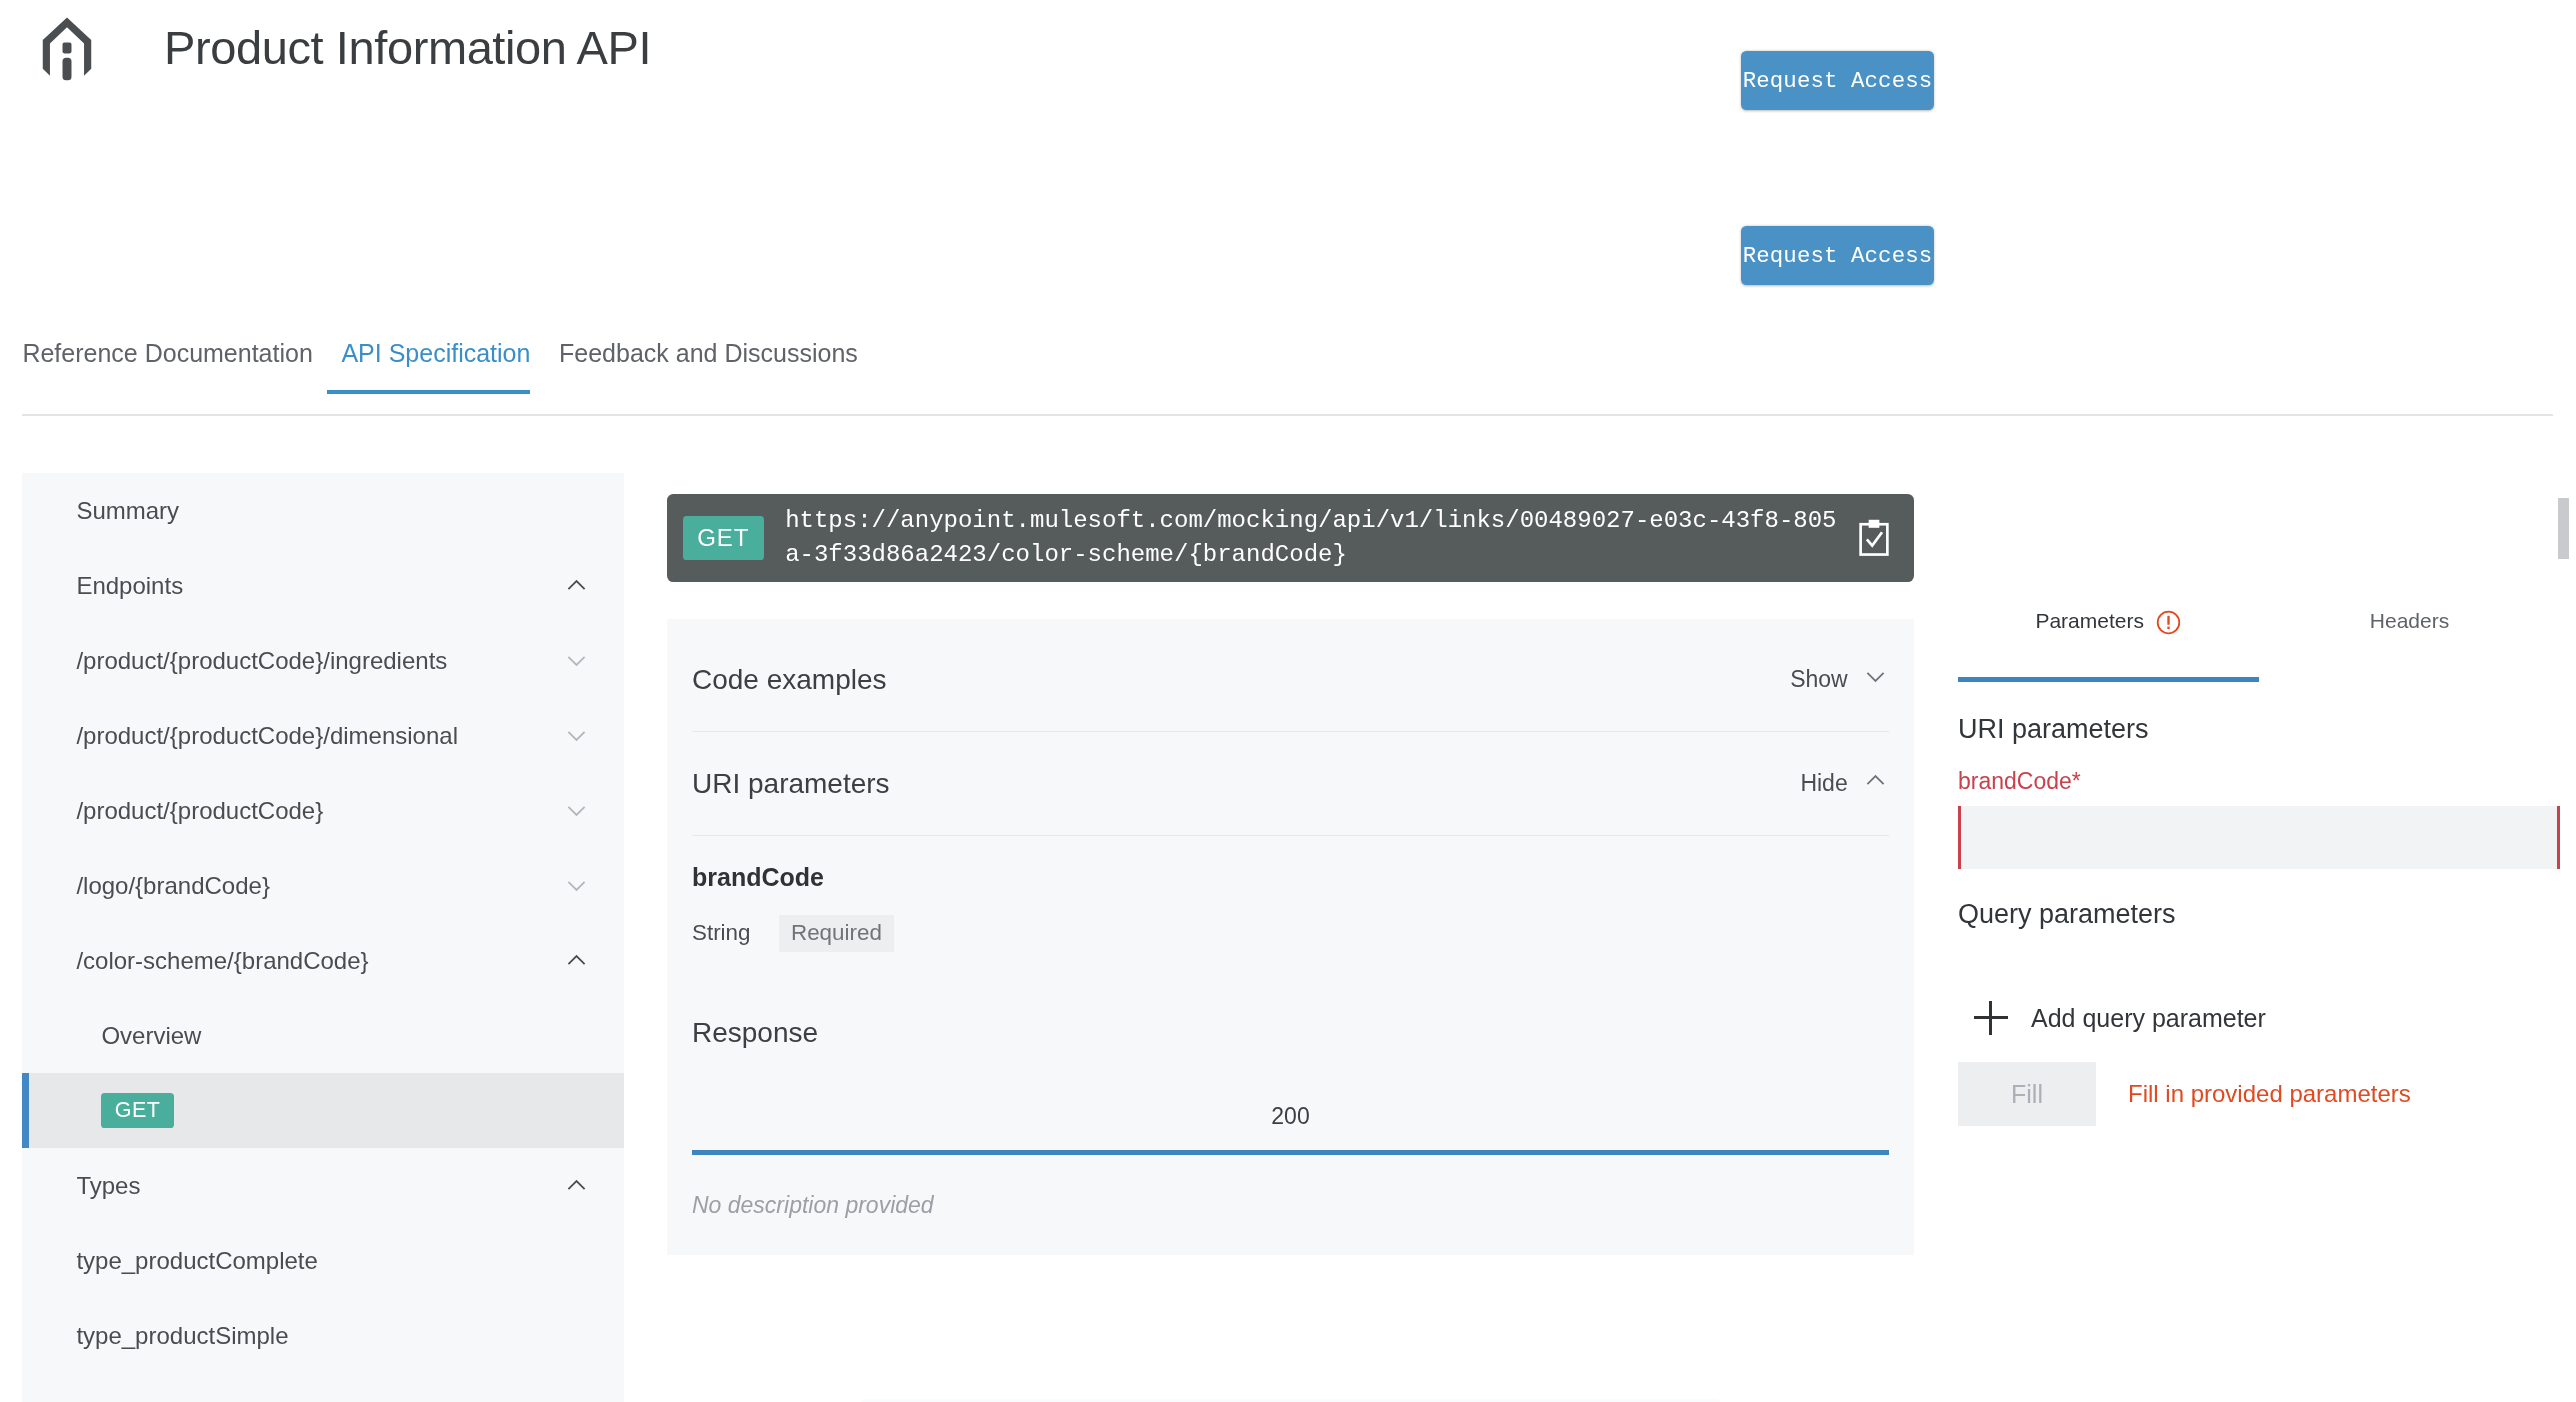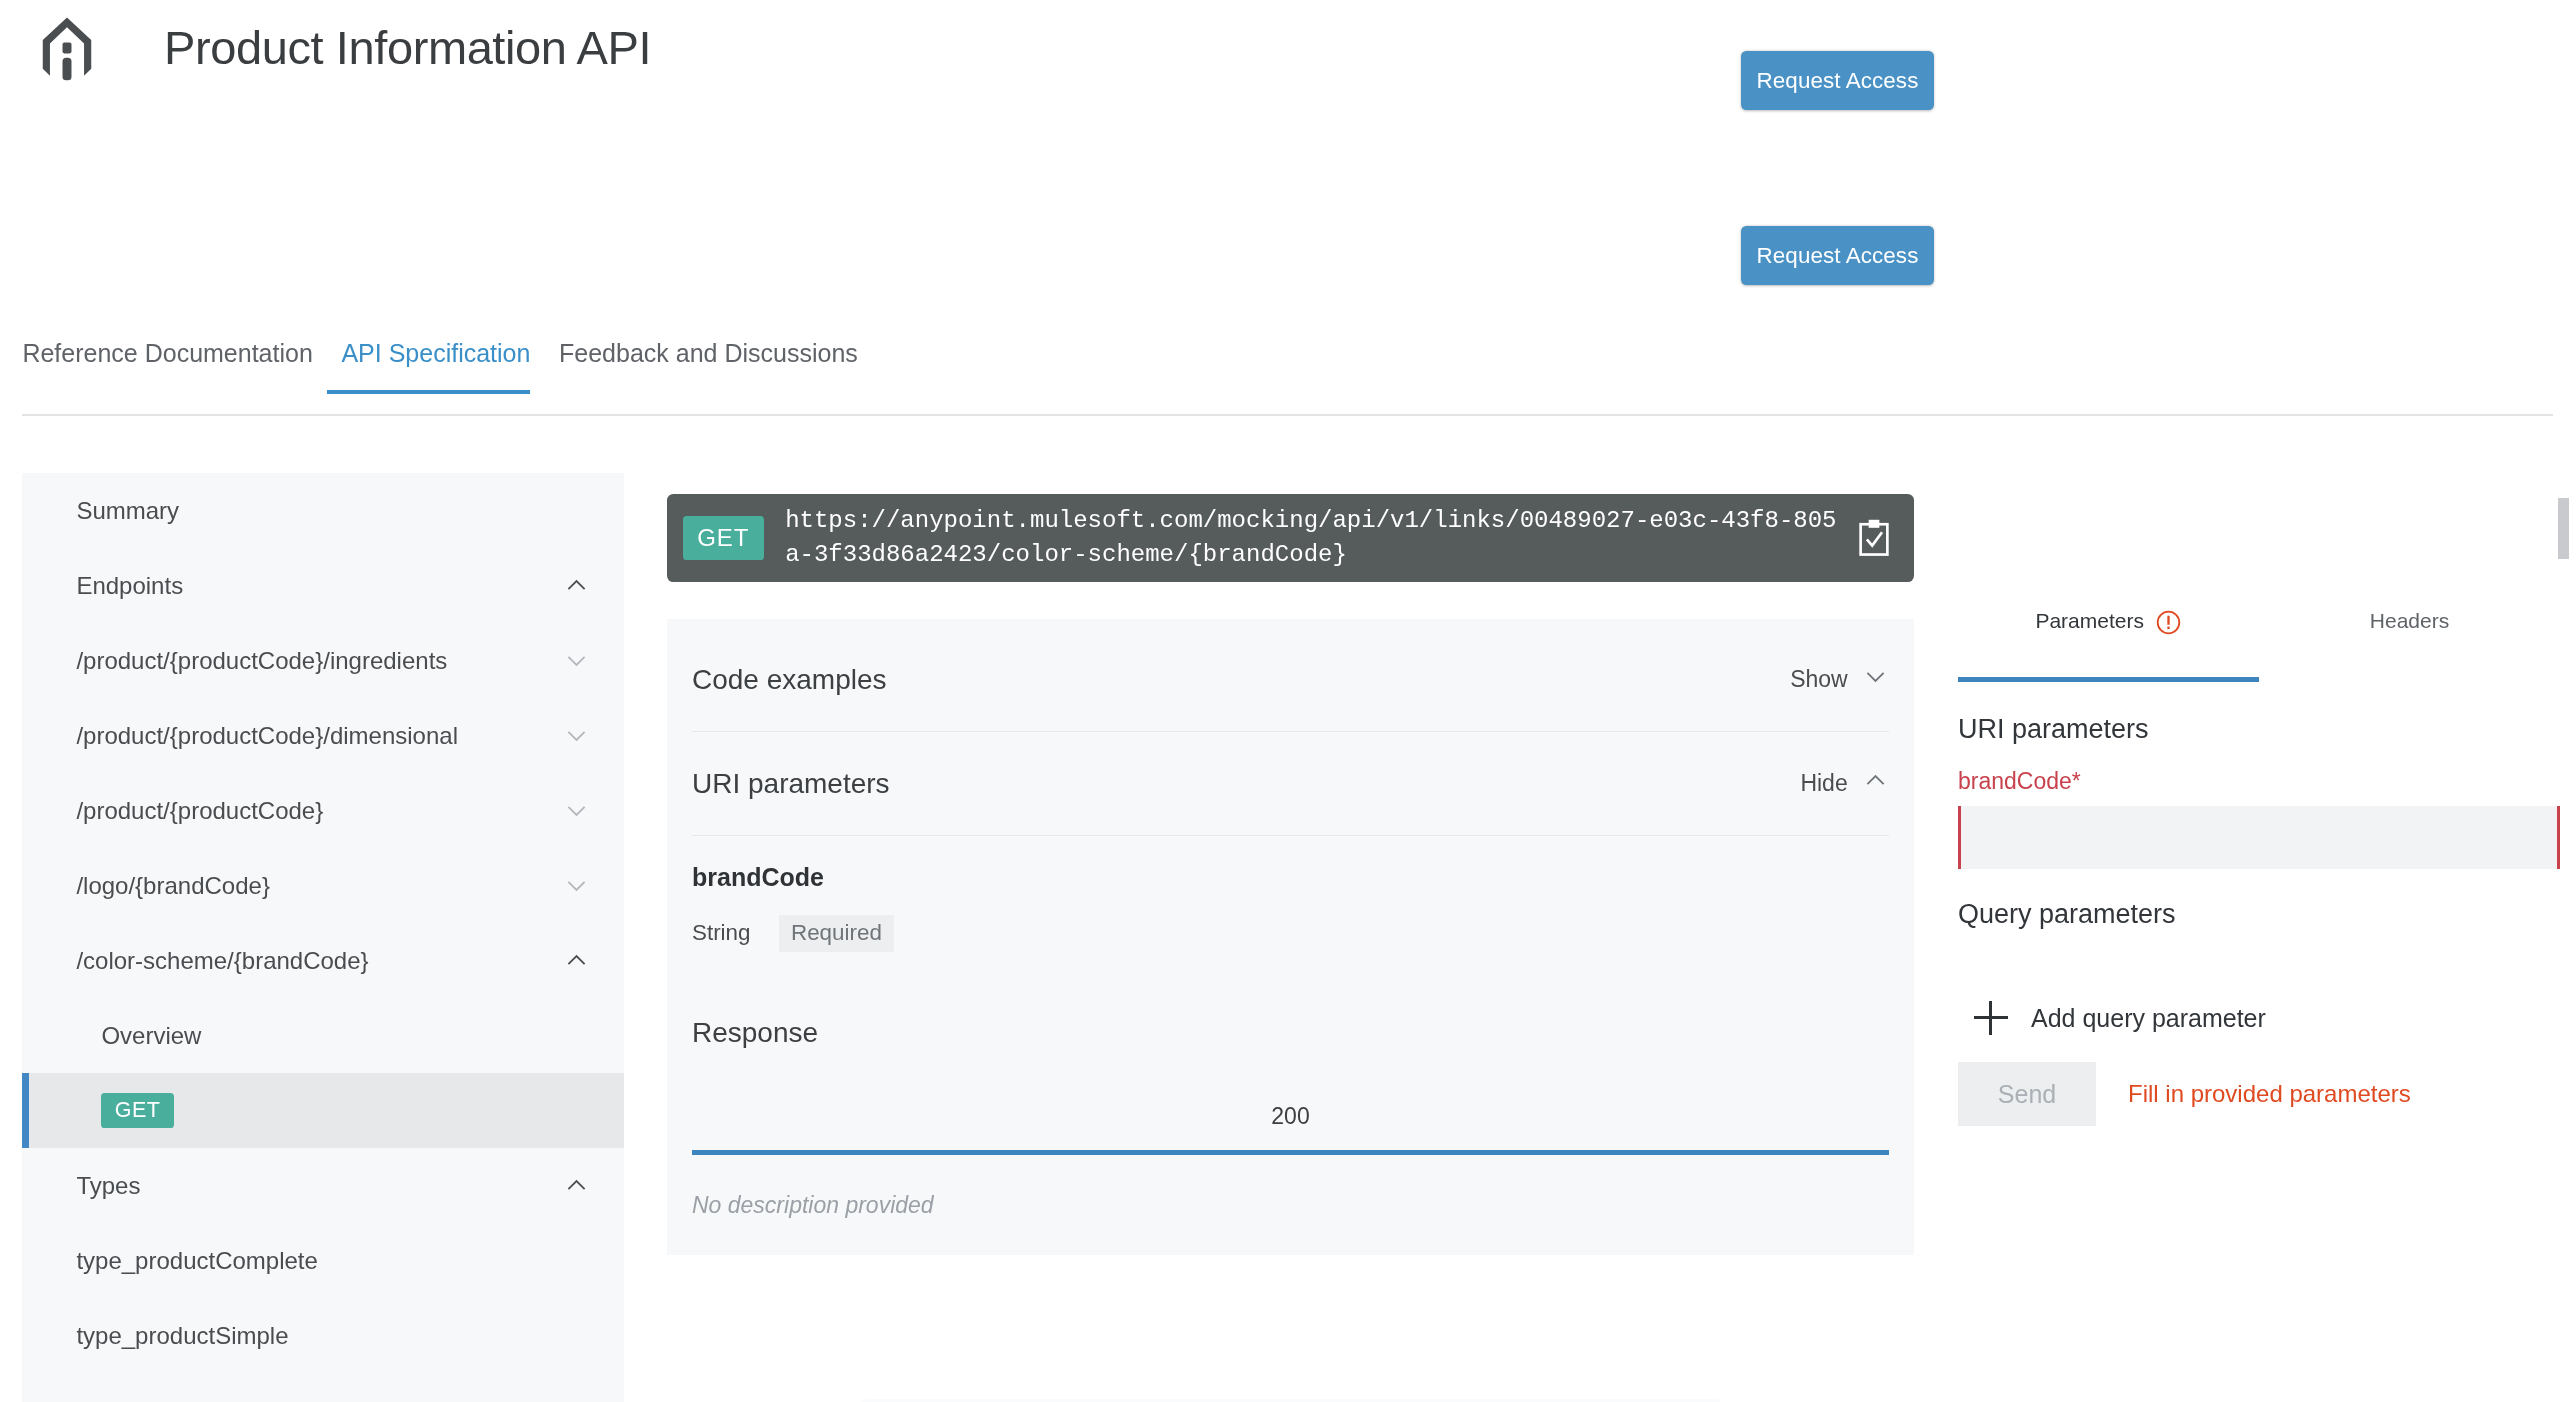--- a/index.html
+++ b/index.html
@@ -23,21 +23,21 @@
     font-size:47px; font-weight:400; color:#3b3e41;
     letter-spacing:-0.4px; white-space:nowrap;
   }
 
   .req-access-btn {
     position:absolute;
     background:#4a92c6;
     color:#ffffff;
     border:none;
     border-radius:5.4px;
-    font-family:Liberation Sans, sans-serif;
+    font-family:Liberation Mono, monospace;
     font-size:22.4px;
     letter-spacing:0.1px;
     cursor:pointer;
     box-shadow:0 0.9px 2.7px rgba(0,0,0,0.28);
     white-space:nowrap;
     display:flex; align-items:center; justify-content:center;
   }
   #req-access-1 { left:1741px; top:51px; width:193px; height:59px; }
   #req-access-2 { left:1741px; top:226px; width:193px; height:59px; }
 
@@ -457,19 +457,19 @@
   <input id="brandcode-input" type="text" placeholder="" style="">
 
   <div id="query-params-head">Query parameters</div>
 
   <div id="add-query-param">
     <span class="plus-icon"></span>
     <span class="aqp-label">Add query parameter</span>
   </div>
 
   <div id="send-row">
-    <button id="send-btn">Send</button>
+    <button id="send-btn">Fill</button>
     <span id="send-hint">Fill in provided parameters</span>
   </div>
 </div>
 
 <div id="right-scroll-thumb"></div>
 
 
 </body></html>

